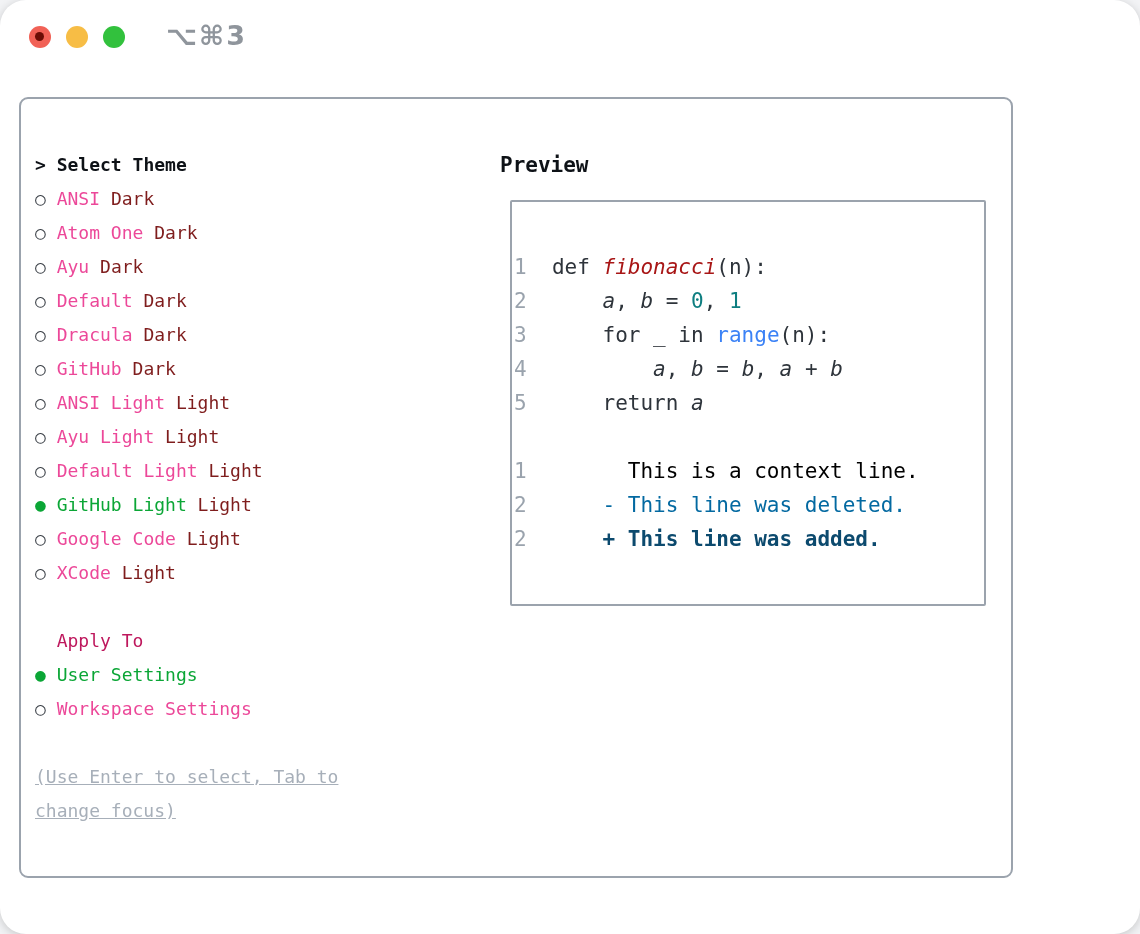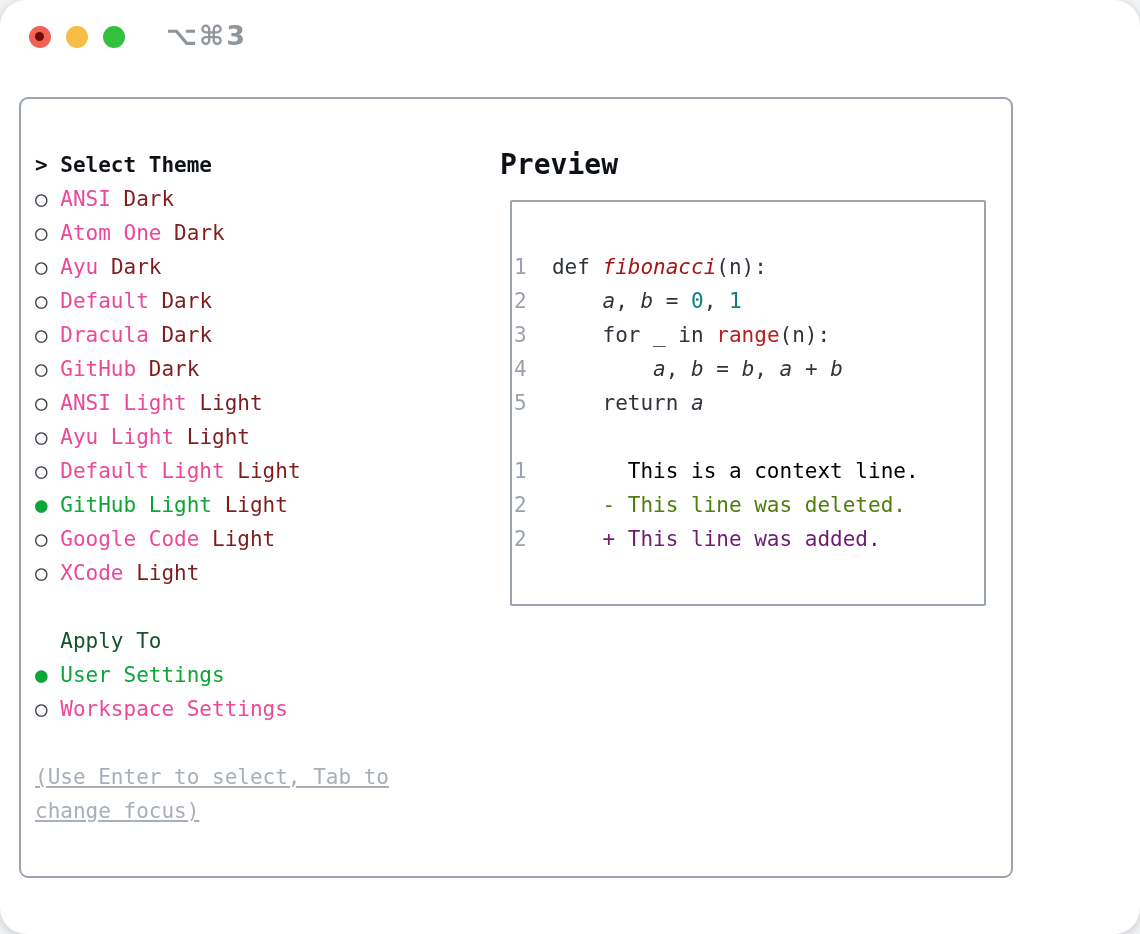--- a/index.html
+++ b/index.html
@@ -15,48 +15,48 @@
   .light.green{left:103px;background:#32C13D;}
   .light .dot{position:absolute;left:6px;top:6px;width:9px;height:9px;border-radius:50%;background:#6B0D05;}
   .titlebar-title{
     position:absolute;left:166px;top:20px;font-size:27px;font-weight:bold;
     color:#8F959C;letter-spacing:2px;font-family:"DejaVu Sans","Liberation Sans",sans-serif;
   }
   .panel{
     position:absolute;left:19px;top:97px;width:994px;height:781px;
     border:2px solid #9BA3AD;border-radius:9px;box-sizing:border-box;background:#fff;
   }
-  .list{position:absolute;left:35px;top:148px;font-size:21px;line-height:34px;white-space:pre;}
+  .list{position:absolute;left:35px;top:148px;font-size:18px;line-height:34px;white-space:pre;}
   .list .row{height:34px;}
   .hdr{font-weight:bold;color:#0E1217;}
   .item{color:#ec4899;}
   .circ{color:#3A3F46;}
   .sel{color:#0BA636;}
   .tag{color:#7f1d1d;}
-  .apply{color:#14532d;}
+  .apply{color:#be185d;}
   .hint{color:#A7AFB9;text-decoration:underline;}
   .preview-title{
     position:absolute;left:500px;top:148px;height:34px;line-height:34px;
-    font-size:28px;font-weight:bold;color:#0E1217;
+    font-size:21px;font-weight:bold;color:#0E1217;
   }
   .preview-box{
     position:absolute;left:510px;top:200px;width:476px;height:406px;
     border:2px solid #9BA3AD;border-radius:2px;box-sizing:border-box;background:#fff;
   }
   .code{position:absolute;left:514px;top:250px;font-size:21px;line-height:34px;white-space:pre;}
   .code .row{height:34px;}
   .ln{color:#9AA3AD;}
   .pln{color:#2E343B;margin-top:24px;}
   .func{color:#A81616;font-style:italic;}
   .lit{color:#0E7E80;}
-  .blt{color:#b91c1c;}
+  .blt{color:#3b82f6;}
   .var{color:#2E343B;font-style:italic;}
   .ctx{color:#000000;}
-  .del{color:#4d7c0f;}
-  .add{color:#701a75;}
+  .del{color:#0369a1;}
+  .add{color:#0c4a6e;font-weight:bold;}
 </style>
 </head>
 <body>
 
 <div class="window">
   <div>
     <div class="light red">
       <span class="dot"></span>
     </div>
     <div class="light yellow"></div>

